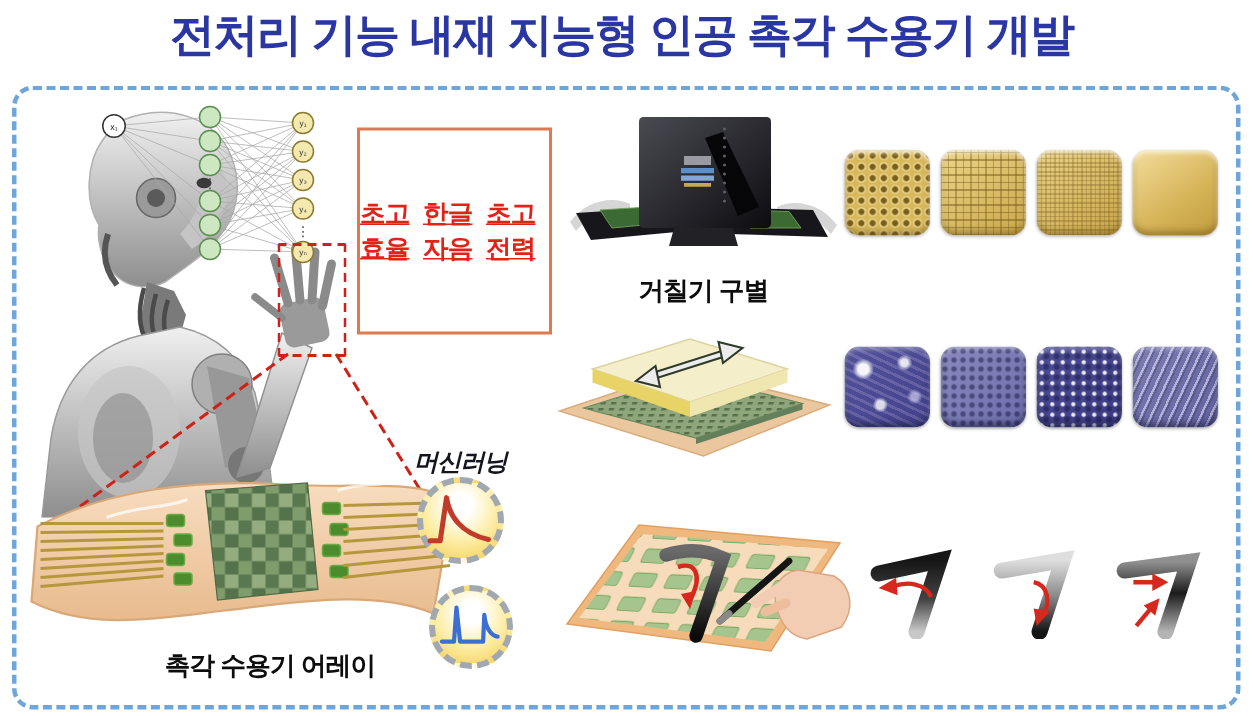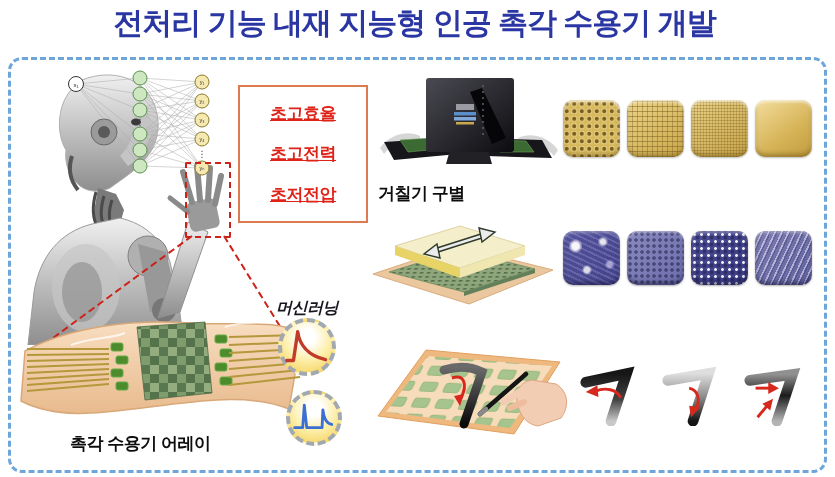--- a/index.html
+++ b/index.html
@@ -3,26 +3,26 @@
 <meta charset="utf-8">
 <style>
   html,body{margin:0;padding:0;background:#fff;}
   .stage{position:relative;width:835px;height:477px;background:#fff;overflow:hidden;
          font-family:"Liberation Sans","DejaVu Sans",sans-serif;}
   .title{position:absolute;left:0;top:3px;width:829px;text-align:center;
          font-size:30px;font-weight:bold;letter-spacing:-1px;color:#2a36a2;}
   .frame{position:absolute;left:8px;top:57px;width:819px;height:416px;box-sizing:border-box;
          border:3px dashed #6fa6d9;border-radius:14px;}
   .abs{position:absolute;}
-  .cap{position:absolute;font-weight:bold;font-size:17px;color:#0d0d0d;letter-spacing:-0.5px;}
+  .cap{position:absolute;font-weight:bold;font-size:17px;color:#0d0d0d;text-align:center;letter-spacing:-0.5px;}
   .ml-label{position:absolute;left:100px;top:60px;width:90px;text-align:center;
             font-size:13px;font-weight:bold;color:#111;}
   .feature-box{position:absolute;left:238px;top:85px;width:130px;height:138px;box-sizing:border-box;
-               border:2px solid #dd7a4f;background:#fff;display:flex;flex-direction:column;
-               justify-content:space-around;align-items:center;padding:6px 0;text-align:center;}
+               border:2px solid #dd7a4f;background:#fff;display:flex;flex-direction:row;
+               justify-content:space-around;align-items:center;padding:6px 0;}
   .feature-item{color:#e02318;font-weight:bold;font-size:17px;text-decoration:underline;letter-spacing:-0.5px;}
   .adapt-label{position:absolute;width:90px;text-align:center;font-size:16px;font-weight:bold;
                font-style:italic;color:#15151f;letter-spacing:-0.5px;}
   .adapt-icon{position:absolute;width:58px;height:58px;border-radius:50%;box-sizing:border-box;
               border:4px dashed #a2a8b0;
               background:radial-gradient(circle at 50% 30%,#ffffff 18%,#fdeea8 55%,#f2cd50 100%);
               display:flex;align-items:center;justify-content:center;}
   .hand-box{position:absolute;left:185px;top:162px;width:42px;height:72px;
             border:2px dashed #cc2218;border-radius:2px;}
   .sample-row{position:absolute;display:flex;gap:7px;}
@@ -166,22 +166,22 @@
   </svg>
 
   <div class="hand-box"></div>
   <svg class="abs" style="left:0;top:0;pointer-events:none;" width="835" height="477">
     <line x1="192" y1="236" x2="42" y2="346" stroke="#cc2218" stroke-width="2" stroke-dasharray="7,4"></line>
     <line x1="224" y1="236" x2="281" y2="328" stroke="#cc2218" stroke-width="2" stroke-dasharray="7,4"></line>
   </svg>
 
   <div class="feature-box">
     <span class="feature-item">초고효율</span>
+    <span class="feature-item">한글자음</span>
     <span class="feature-item">초고전력</span>
-    <span class="feature-item">초저전압</span>
   </div>
 
   <svg class="abs" style="left:15px;top:293px;" width="295" height="142" viewBox="0 0 295 142">
     <defs>
       <linearGradient id="subGrad" x1="0" y1="0" x2="0" y2="1">
         <stop offset="0" stop-color="#f8ddc0"></stop>
           <stop offset="1" stop-color="#e8bb8e"></stop>
       </linearGradient>
       <pattern id="chk" width="18" height="18" patternUnits="userSpaceOnUse">
         <rect width="18" height="18" fill="#7f9c6c"></rect>

